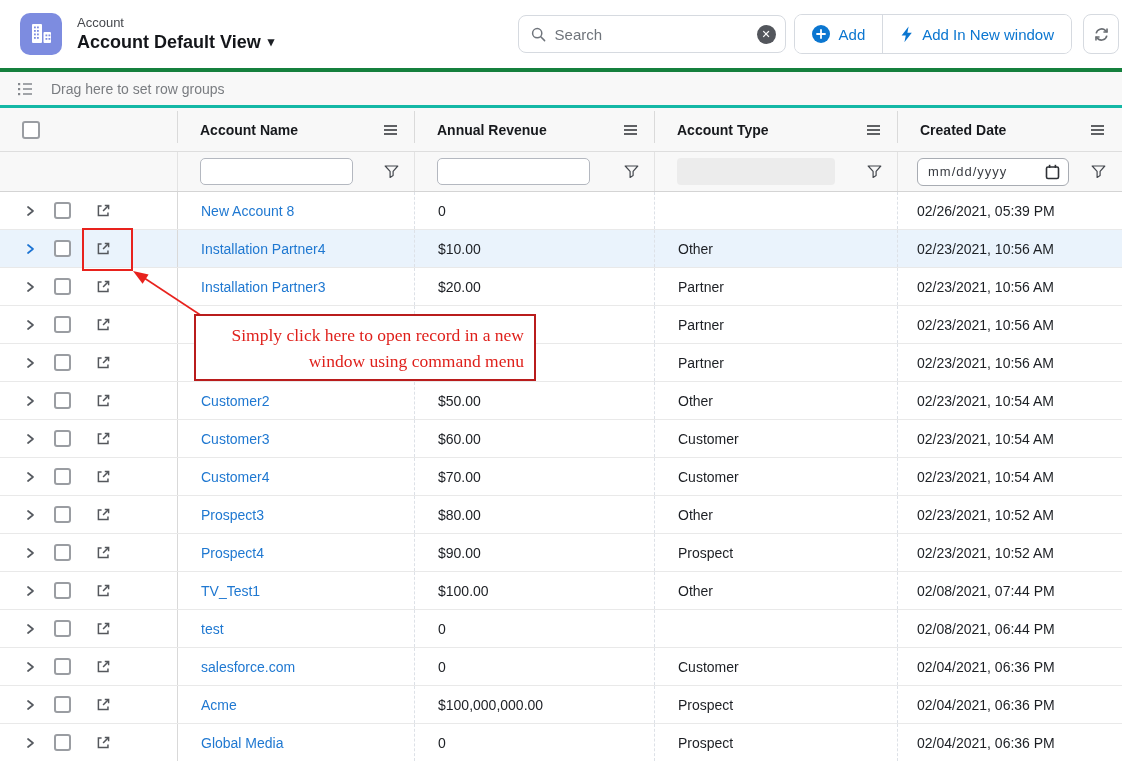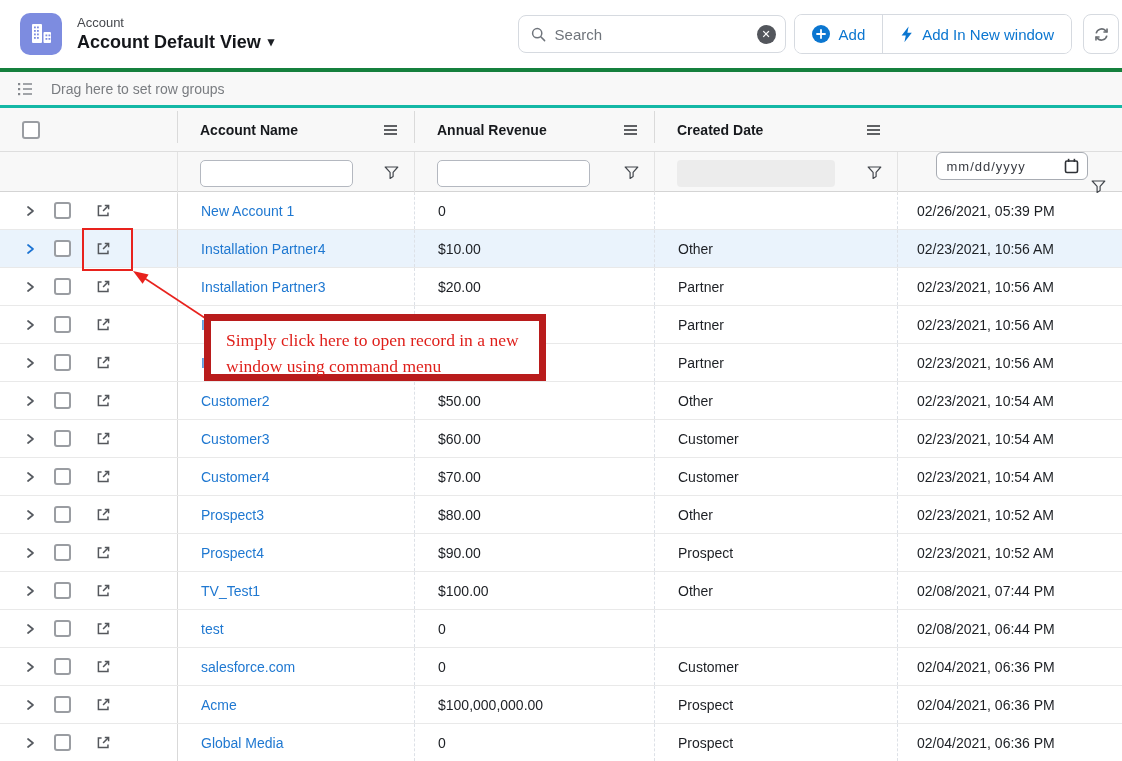--- a/index.html
+++ b/index.html
@@ -69,23 +69,23 @@
   .row.selected .chev svg { stroke:#1b73d3; }
   .cbx { width:17px; height:17px; border:2px solid #9a9da2; border-radius:3px; background:#fff;
     margin-right:24px; cursor:pointer; flex:0 0 auto; }
   .ext-btn { display:flex; align-items:center; cursor:pointer; }
   .link { color:#1f78d1; text-decoration:none; cursor:pointer; }
   .revenue, .acct-type, .created { color:#1c1f24; }
   
   .ann-rect { position:absolute; left:82px; top:228px; width:51px; height:43px;
     border:2px solid #e8221d; z-index:6; pointer-events:none; }
   .ann-arrow { position:absolute; left:128px; top:264px; z-index:6; pointer-events:none; }
-  .ann-box { position:absolute; left:204px; top:314px; width:342px; height:67px; z-index:6;
-    background:#fff; border:7px solid #b91c1c; padding:6px 10px 0 15px;
-    font-family:"Liberation Serif",serif; font-size:17.5px; line-height:1.5; color:#df1f1a; }
+  .ann-box { position:absolute; left:194px; top:314px; width:342px; height:67px; z-index:6;
+    background:#fff; border:2px solid #b91c1c; padding:6px 10px 0 15px;
+    font-family:"Liberation Serif",serif; font-size:17.5px; line-height:1.5; color:#df1f1a;text-align:right; }
 </style>
 </head>
 <body>
 
 <div class="app">
 
   <div class="topbar">
     <div class="obj-icon">
       <svg width="26" height="26" viewBox="0 0 26 26">
         <rect x="4" y="3" width="10" height="19" rx="1" fill="#fff"></rect>
@@ -193,20 +193,32 @@
         <svg width="15" height="12" viewBox="0 0 15 12">
             <g stroke="#2c2f33" stroke-width="1.5">
               <line x1="1" y1="2" x2="14" y2="2"></line>
               <line x1="1" y1="6" x2="14" y2="6"></line>
               <line x1="1" y1="10" x2="14" y2="10"></line>
             </g>
           </svg>
       </span>
     </div>
 
+    <div class="hcell">
+      <span class="hlabel">Account Type</span>
+      <span class="menu-btn">
+        <svg width="15" height="12" viewBox="0 0 15 12">
+            <g stroke="#2c2f33" stroke-width="1.5">
+              <line x1="1" y1="2" x2="14" y2="2"></line>
+              <line x1="1" y1="6" x2="14" y2="6"></line>
+              <line x1="1" y1="10" x2="14" y2="10"></line>
+            </g>
+          </svg>
+      </span>
+    </div>
 
     <div class="hcell">
       <span class="hlabel">Created Date</span>
       <span class="menu-btn">
         <svg width="15" height="12" viewBox="0 0 15 12">
             <g stroke="#2c2f33" stroke-width="1.5">
               <line x1="1" y1="2" x2="14" y2="2"></line>
               <line x1="1" y1="6" x2="14" y2="6"></line>
               <line x1="1" y1="10" x2="14" y2="10"></line>
             </g>
@@ -234,21 +246,21 @@
       </span>
     </div>
     <div class="fcell">
       <div class="ftype"></div>
       <span class="funnel-btn">
         <svg width="15" height="14" viewBox="0 0 15 14" fill="none">
             <path d="M1.2 1 H13.8 L9.1 6.4 V10.6 L6.1 12.4 V6.4 Z" stroke="#43474d" stroke-width="1.2" stroke-linejoin="round"></path>
           </svg>
       </span>
     </div>
-    <div class="fcell" style="padding-left:19px;flex-direction:column;">
+    <div class="fcell" style="padding-left:19px;">
       <div class="fdate">
         <span class="fdate-text">mm/dd/yyyy</span>
         <span class="cal-btn">
           <svg width="15" height="16" viewBox="0 0 15 16" fill="none">
             <rect x="1.5" y="3" width="12" height="11.5" rx="1.5" stroke="#2e3136" stroke-width="1.6"></rect>
             <line x1="4.6" y1="0.8" x2="4.6" y2="4" stroke="#2e3136" stroke-width="1.6"></line>
             <line x1="10.4" y1="0.8" x2="10.4" y2="4" stroke="#2e3136" stroke-width="1.6"></line>
           </svg>
         </span>
       </div>
@@ -271,21 +283,21 @@
         <span class="cbx"></span>
         <span class="ext-btn">
           <svg width="17" height="17" viewBox="0 0 16 16" fill="none" stroke="#54575c" stroke-width="1.4">
             <path d="M6.2 3.8 H3.2 V12.8 H12.2 V9.8"></path>
             <path d="M9.2 3.2 H12.8 V6.8"></path>
             <path d="M12.6 3.4 L7.6 8.4"></path>
           </svg>
         </span>
       </div>
       <div class="cell cell-name">
-        <span class="link">New Account 1</span>
+        <span class="link">New Account 8</span>
       </div>
       <div class="cell cell-rev">
         <span class="revenue">0</span>
       </div>
       <div class="cell cell-type">
         <span class="acct-type"></span>
       </div>
       <div class="cell cell-date">
         <span class="created">02/26/2021, 05:39 PM</span>
       </div>

